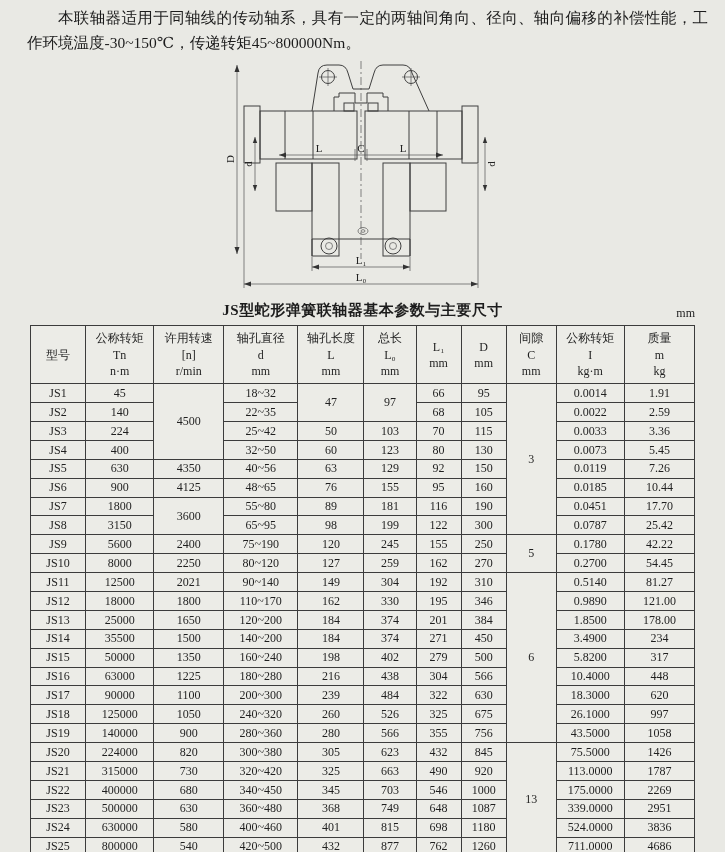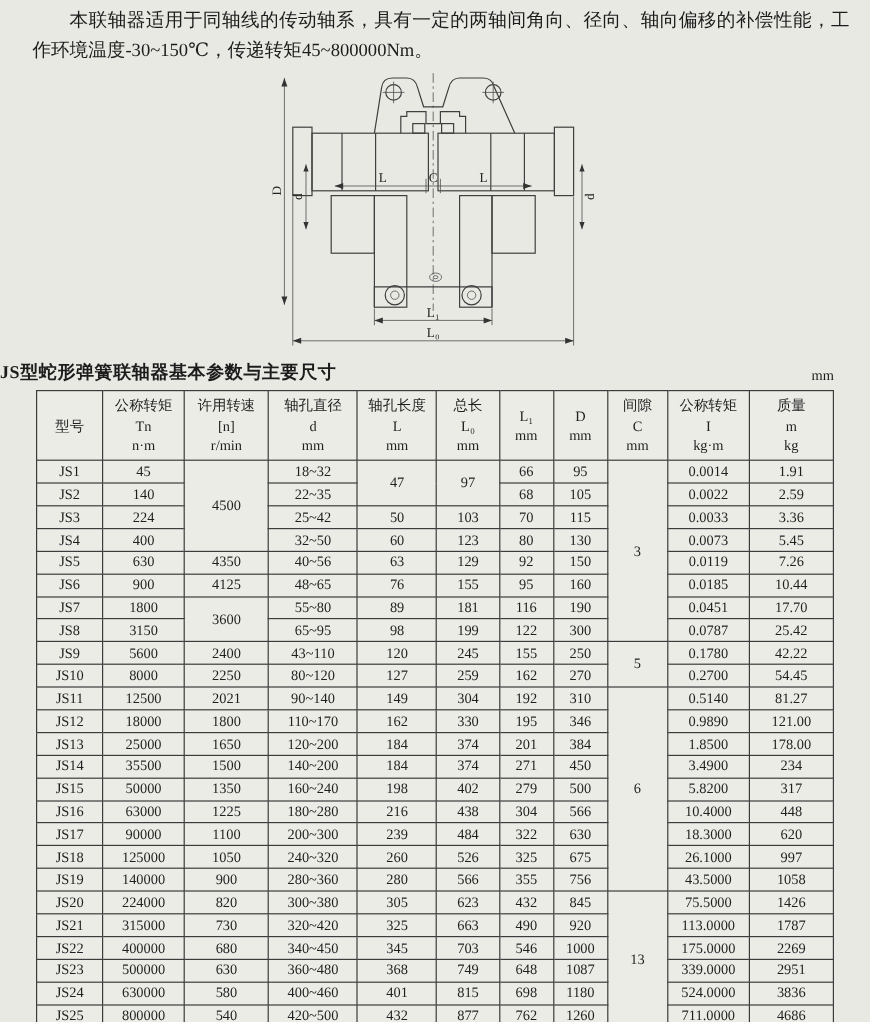--- a/index.html
+++ b/index.html
@@ -21,21 +21,21 @@
     display:flex;justify-content:center;
     margin-top:4px;height:234px;
   }
   .diagram-wrap svg{display:block;}
   .drawing-line{stroke:#3f3f3f;stroke-width:1;fill:none;}
   .drawing-thin{stroke:#555;stroke-width:0.7;fill:none;}
   .dim-text{font-family:"Liberation Serif","DejaVu Serif",serif;font-size:11px;fill:#222;}
   .title-row{
     position:relative;
     margin-top:8px;
-    text-align:left;
+    text-align:center;
   }
   .table-title{font-size:15px;font-weight:bold;letter-spacing:0.5px;}
   .unit-note{
     position:absolute;right:30px;bottom:-1px;
     font-size:12px;font-weight:normal;
   }
   table.spec{
     width:665px;
     margin:5px auto 0 auto;
     border-collapse:collapse;
@@ -332,21 +332,21 @@
         <td>199</td>
         <td>122</td>
         <td>300</td>
         <td>0.0787</td>
         <td>25.42</td>
       </tr>
       <tr>
         <td>JS9</td>
         <td>5600</td>
         <td>2400</td>
-        <td>43~110</td>
+        <td>75~190</td>
         <td>120</td>
         <td>245</td>
         <td>155</td>
         <td>250</td>
         <td rowspan="2">5</td>
         <td>0.1780</td>
         <td>42.22</td>
       </tr>
       <tr>
         <td>JS10</td>

